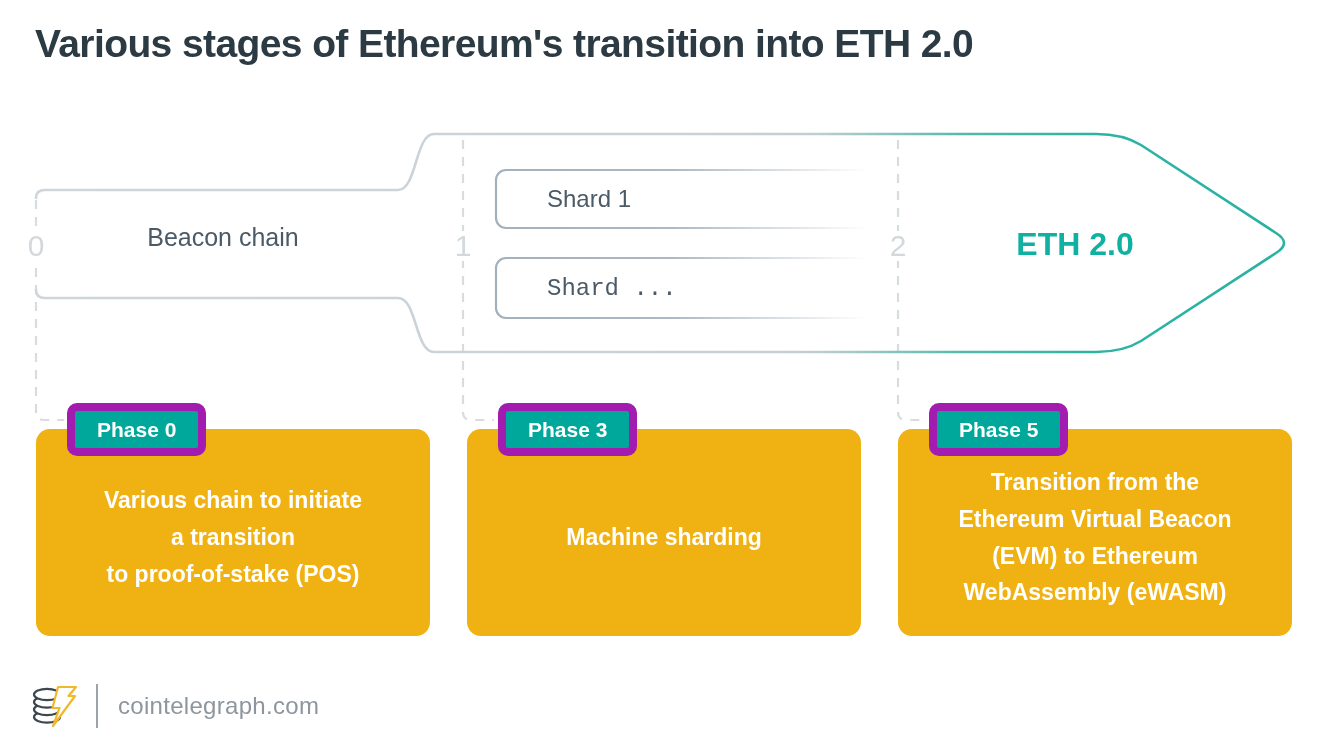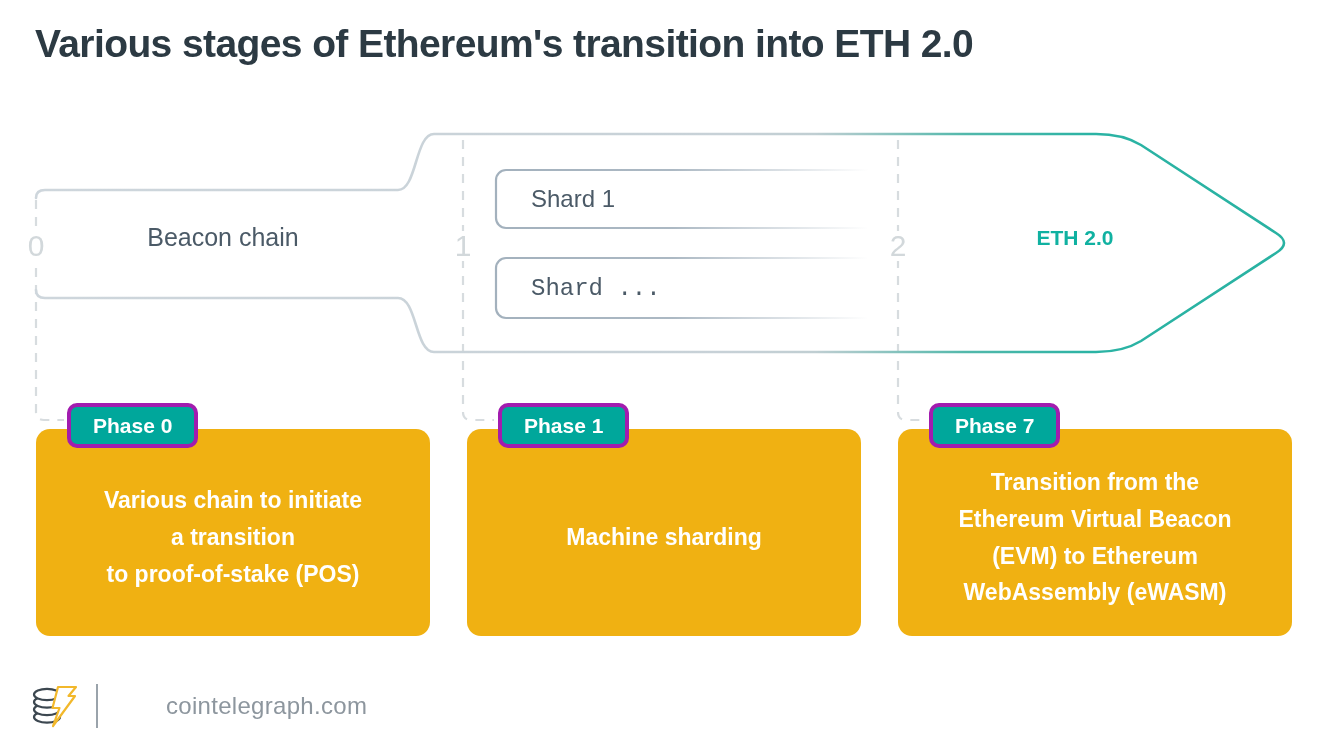--- a/index.html
+++ b/index.html
@@ -16,51 +16,51 @@
   .beacon-label{
     left:36px;top:176px;width:374px;height:122px;
     display:flex;align-items:center;justify-content:center;
     font-size:25px;
   }
   .marker-num{
     position:absolute;transform:translate(-50%,-50%);
     font-size:30px;color:#d2d8db;background:#ffffff;padding:0 3px;line-height:1;
   }
   .shard-label{
-    position:absolute;left:504px;width:390px;
+    position:absolute;left:520px;width:390px;
     display:flex;align-items:center;padding-left:27px;box-sizing:border-box;
     font-size:24px;color:#4b5a67;
   }
   .shard-1{top:170px;height:58px;}
   .shard-2{top:258px;height:60px;font-family:Liberation Mono, monospace;}
   .eth-label{
     position:absolute;left:960px;top:226px;width:230px;text-align:center;
-    font-size:21px;font-weight:700;color:#10b1a1;
+    font-size:32px;font-weight:700;color:#10b1a1;
   }
   .phases{
     position:absolute;left:36px;top:429px;display:flex;gap:37px;
   }
   .phase-card{
     position:relative;width:394px;height:207px;background:#f0b112;border-radius:14px;
     display:flex;align-items:center;justify-content:center;
   }
   .phase-badge{
     position:absolute;left:31px;top:-26px;
-    background:#00a79b;color:#ffffff;border:4px solid #a21caf;border-radius:10px;
+    background:#00a79b;color:#ffffff;border:8px solid #a21caf;border-radius:10px;
     padding:5px 22px;font-size:21px;font-weight:700;line-height:1.3;white-space:nowrap;
   }
   .phase-text{
     color:#ffffff;font-size:23px;font-weight:700;text-align:center;line-height:1.6;
     white-space:pre-line;padding:10px 14px 0 14px;
   }
   .footer{
     position:absolute;left:30px;top:681px;display:flex;align-items:center;
   }
   .footer-divider{width:2px;height:44px;background:#9aa3ab;margin:0 20px 0 16px;}
-  .footer-site{font-size:24px;color:#8d969e;letter-spacing:0.3px;margin-left:48px;}
+  .footer-site{font-size:24px;color:#8d969e;letter-spacing:0.3px;}
 </style>
 </head>
 <body>
 
 <div class="stage">
 
   <h1 class="page-title">Various stages of Ethereum's transition into ETH 2.0</h1>
 
   <svg class="diagram-svg" viewBox="0 0 1327 731" xmlns="http://www.w3.org/2000/svg" aria-hidden="true">
     <defs>
@@ -114,26 +114,26 @@
   <div class="phases">
 
     <div class="phase-card">
       <div class="phase-badge">Phase 0</div>
       <div class="phase-text">Various chain to initiate
 a transition
 to proof-of-stake (POS)</div>
     </div>
 
     <div class="phase-card">
-      <div class="phase-badge">Phase 1</div>
+      <div class="phase-badge">Phase 3</div>
       <div class="phase-text">Machine sharding</div>
     </div>
 
     <div class="phase-card">
-      <div class="phase-badge">Phase 7</div>
+      <div class="phase-badge">Phase 5</div>
       <div class="phase-text">Transition from the
 Ethereum Virtual Beacon
 (EVM) to Ethereum
 WebAssembly (eWASM)</div>
     </div>
 
   </div>
 
   <div class="footer">
     <svg width="50" height="50" viewBox="0 0 50 50" aria-hidden="true">

